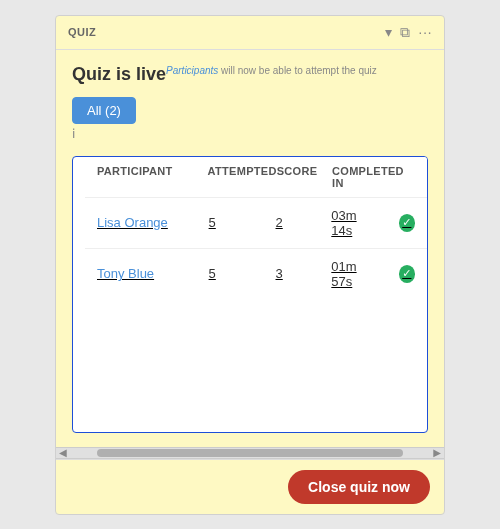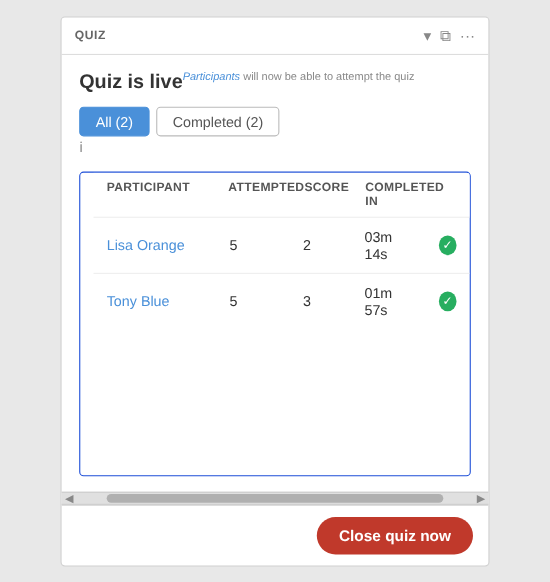--- a/index.html
+++ b/index.html
@@ -6,21 +6,21 @@
     body {
       font-family: -apple-system, BlinkMacSystemFont, 'Segoe UI', Arial, sans-serif;
       background: #e8e8e8;
       display: flex;
       justify-content: center;
       align-items: center;
       width: 500px;
       height: 529px;
     }
     .widget {
-      background: #ffffff;
+      background: #fef9c3;
       border: 1px solid #d0d0d0;
       border-radius: 4px;
       width: 390px;
       min-height: 500px;
       display: flex;
       flex-direction: column;
       position: relative;
     }
     .widget-header {
       display: flex;
@@ -131,20 +131,21 @@
       color: #555;
       letter-spacing: 0.3px;
       text-transform: uppercase;
     }
     .table-row {
       display: grid;
       grid-template-columns: 2fr 1.2fr 1fr 1.5fr;
       padding: 10px 12px;
       border-top: 1px solid #eee;
       align-items: center;
+      text-decoration: underline;
     }
     .table-cell {
       font-size: 13px;
       color: #333;
     }
     .table-cell.name {
       color: #4a90d9;
       font-weight: 500;
     }
     .completed-in-cell {
@@ -227,21 +228,20 @@
   <div class="widget-body">
     <div class="quiz-header">
       <span class="quiz-title">Quiz is live</span>
       <span class="quiz-status-msg">
         <span class="participants-link">Participants</span><span> will now be able to attempt the quiz</span>
       </span>
     </div>
 
     <div class="tabs">
       <button class="tab-btn active">All (2)</button>
-      <button class="tab-btn inactive">Completed (2)</button>
     </div>
 
     <div class="info-row">
       <span class="info-icon">ℹ</span>
     </div>
 
     <div class="table-container">
       <div class="table-header">
         <span class="table-header-cell">PARTICIPANT</span>
         <span class="table-header-cell">ATTEMPTED</span>

